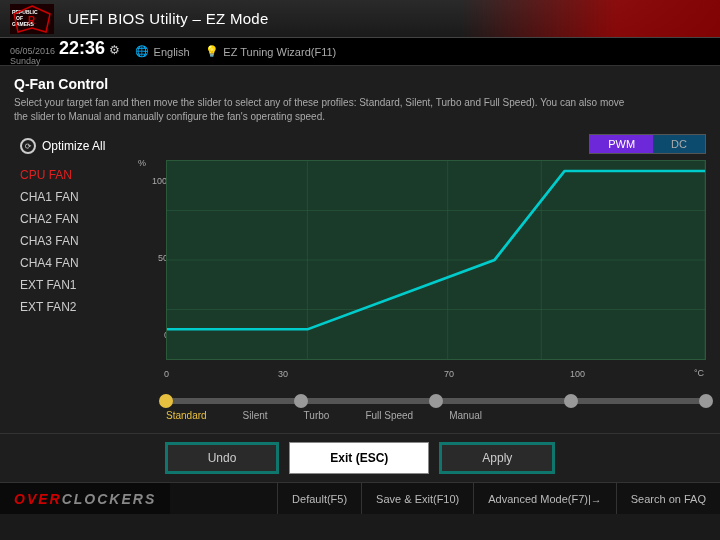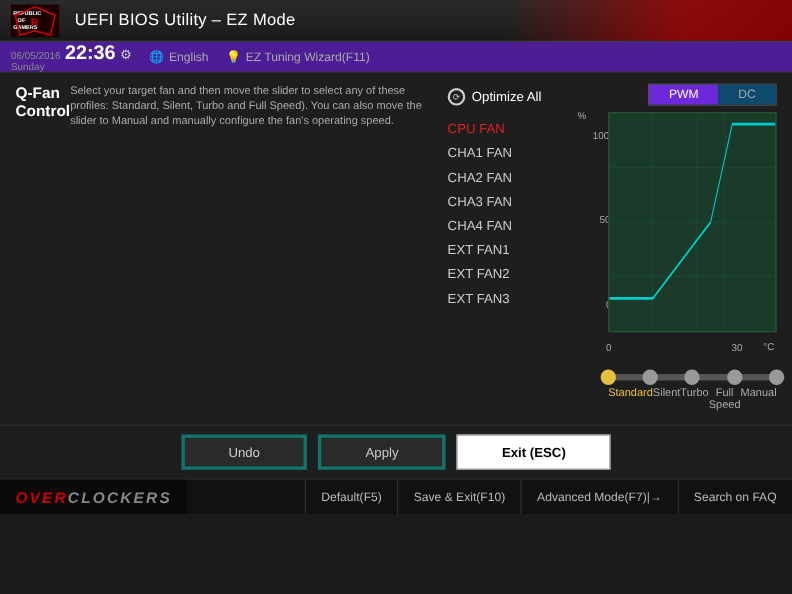--- a/index.html
+++ b/index.html
@@ -38,21 +38,21 @@
       position: absolute;
       right: 0;
       top: 0;
       bottom: 0;
       width: 260px;
       background: linear-gradient(90deg, transparent, rgba(180,0,0,0.7) 60%, rgba(140,0,0,0.9));
     }
 
     
     .subheader {
-      background: #4c1d95;
+      background: #000000;
       display: flex;
       align-items: center;
       padding: 4px 10px;
       height: 28px;
       border-bottom: 1px solid #333;
       font-size: 11px;
       color: #aaa;
       gap: 16px;
     }
     .subheader-datetime {
@@ -62,21 +62,21 @@
     }
     .subheader-date { font-size: 9px; color: #888; }
     .subheader-time { font-size: 18px; color: #fff; font-weight: bold; }
     .subheader-gear { color: #ccc; font-size: 12px; }
     .subheader-lang { display: flex; align-items: center; gap: 4px; }
     .subheader-wizard { display: flex; align-items: center; gap: 4px; }
 
     
     .main {
       display: flex;
-      flex-direction: row;
+      flex-direction: column;
       padding: 10px 14px;
       background: #1e1e1e;
       flex: 1;
     }
 
     .section-title {
       color: #fff;
       font-size: 14px;
       font-weight: bold;
       margin-bottom: 4px;
@@ -230,22 +230,22 @@
       transform: translate(-50%, -50%);
       top: 0;
       cursor: pointer;
     }
     .slider-knob.active {
       background: #e8c040;
       border: 2px solid #e8c040;
     }
     .slider-labels {
       display: flex;
-      justify-content: space-between;
       padding: 2px 0;
+      gap: 36px;
     }
     .slider-label {
       font-size: 10px;
       color: #aaa;
       text-align: center;
     }
     .slider-label.active {
       color: #e8c040;
     }
 
@@ -371,21 +371,20 @@
         <div class="optimize-icon">⟳</div>
         <span>Optimize All</span>
       </div>
       <div class="fan-item active">CPU FAN</div>
       <div class="fan-item">CHA1 FAN</div>
       <div class="fan-item">CHA2 FAN</div>
       <div class="fan-item">CHA3 FAN</div>
       <div class="fan-item">CHA4 FAN</div>
       <div class="fan-item">EXT FAN1</div>
       <div class="fan-item">EXT FAN2</div>
-      <div class="fan-item">EXT FAN3</div>
     </div>
 
     <div class="chart-container">
       <div class="pwm-dc-toggle">
         <button class="pwm-dc-btn active">PWM</button>
         <button class="pwm-dc-btn">DC</button>
       </div>
 
       <div class="chart-wrapper">
 
@@ -438,22 +437,22 @@
         </div>
       </div>
 
     </div>
   </div>
 </div>
 
 <div class="bottom-buttons">
   <div class="btn-group">
     <button class="btn">Undo</button>
+    <button class="btn btn-exit">Exit (ESC)</button>
     <button class="btn">Apply</button>
-    <button class="btn btn-exit">Exit (ESC)</button>
   </div>
 </div>
 
 <div class="footer">
   <div class="footer-brand">
     <span class="footer-brand-text">
       <span style="color:#c00;font-style:italic;font-size:14px;">OVER</span><span style="color:#888;font-style:italic;font-size:14px;">CLOCKERS</span>
     </span>
   </div>
   <div class="footer-actions">

